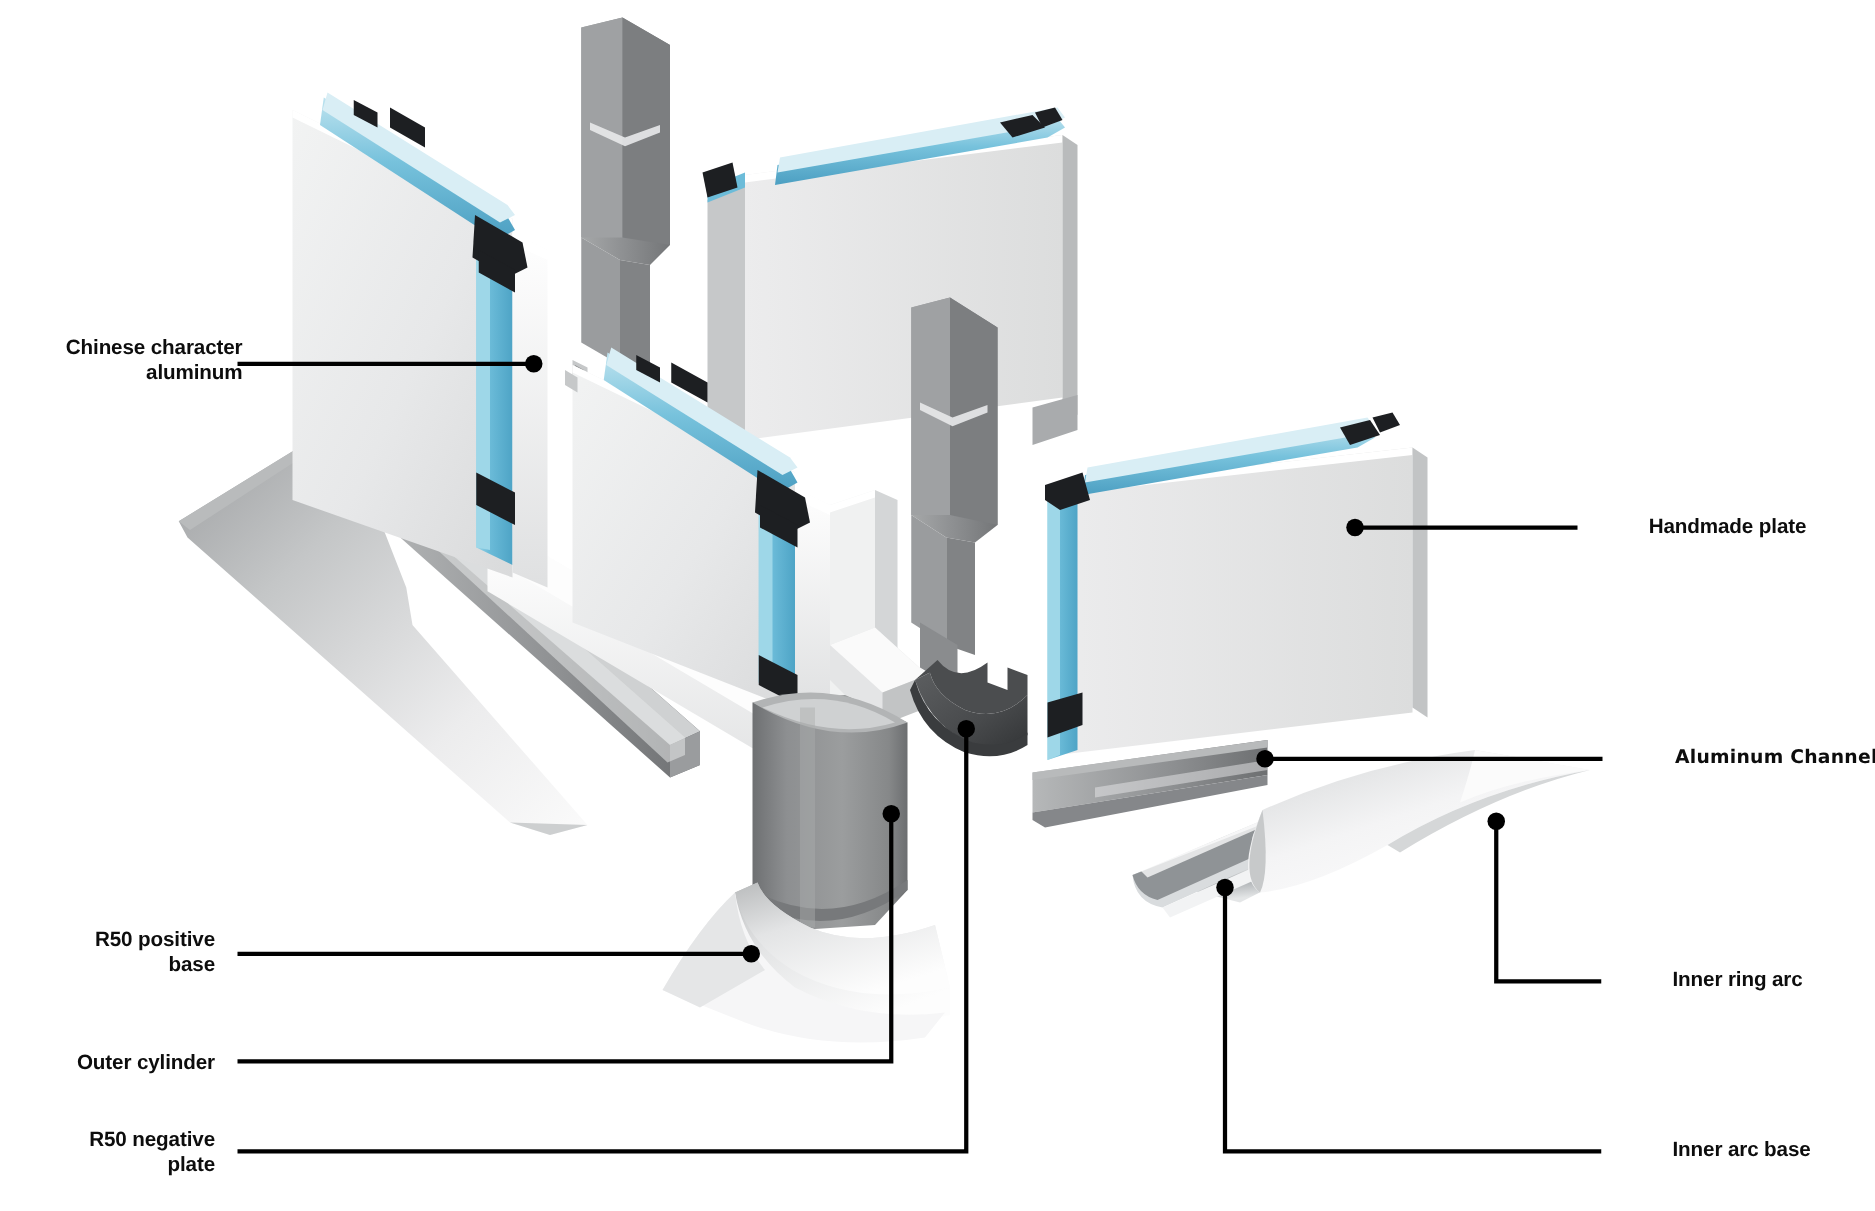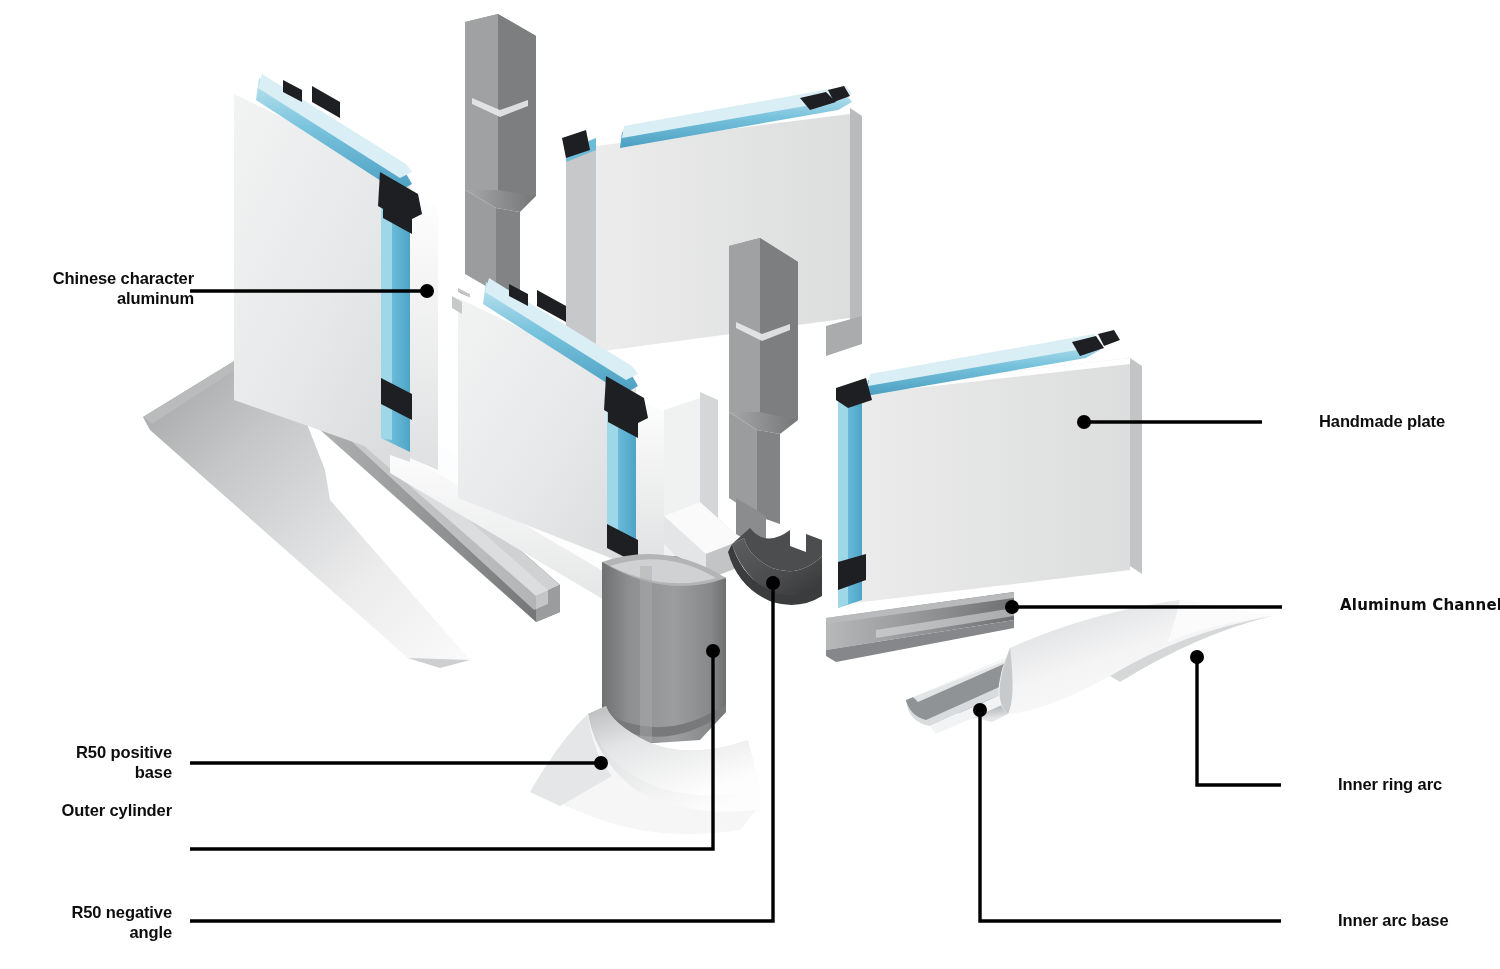--- a/index.html
+++ b/index.html
@@ -26,21 +26,21 @@
     font-weight:bold;
     color:#0d0d0d;
     line-height:1.22;
     letter-spacing:-0.1px;
     white-space:pre-line;
   }
   .callout.left{ text-align:right; }
   .callout.right{ text-align:left;margin-left:48px; }
   .cl-chinese{ left:14px;  top:268px;  width:180px; font-size:16.5px; }
   .cl-r50pos { left:10px;  top:742px;  width:162px; font-size:16.5px; }
-  .cl-outer  { left:10px;  top:800px;  width:162px; font-size:16.5px; }
+  .cl-outer  { left:10px;  top:840px;  width:162px; font-size:16.5px; }
   .cl-r50neg { left:10px;  top:902px;  width:162px; font-size:16.5px; }
   .cl-hand   { left:1271px;top:411px;  width:220px; font-size:16.5px; }
   .cl-alum   { left:1292px;top:596px;  width:215px; font-size:15px;
                font-family:"DejaVu Sans",sans-serif; font-weight:bold;
                letter-spacing:0.2px;}
   .cl-innerring{left:1290px;top:774px; width:215px; font-size:16.5px; }
   .cl-innerarc {left:1290px;top:910px; width:215px; font-size:16.5px; }
 </style>
 </head>
 <body>
@@ -346,21 +346,21 @@
 
   <div class="callout left cl-chinese">Chinese character
 aluminum</div>
 
   <div class="callout left cl-r50pos">R50 positive
 base</div>
 
   <div class="callout left cl-outer">Outer cylinder</div>
 
   <div class="callout left cl-r50neg">R50 negative
-angle</div>
+plate</div>
 
   <div class="callout right cl-hand">Handmade plate</div>
 
   <div class="callout right cl-alum">Aluminum Channel</div>
 
   <div class="callout right cl-innerring">Inner ring arc</div>
 
   <div class="callout right cl-innerarc">Inner arc base</div>
 
 </div>

